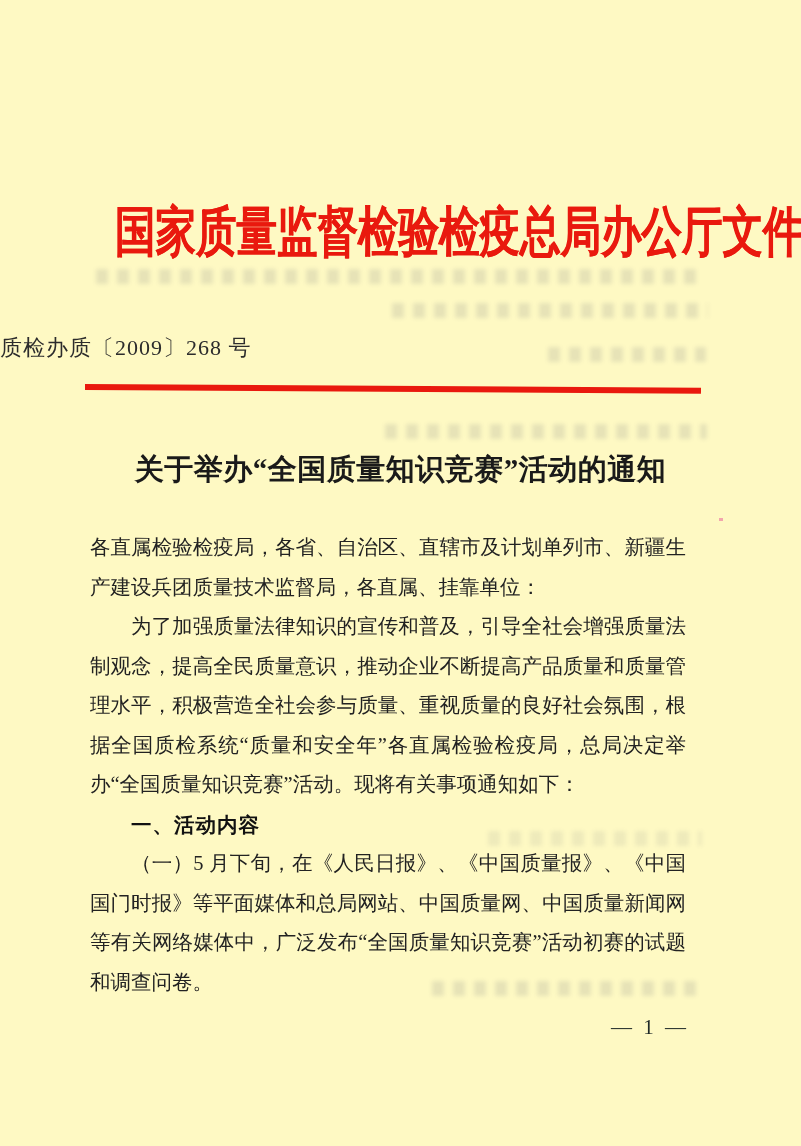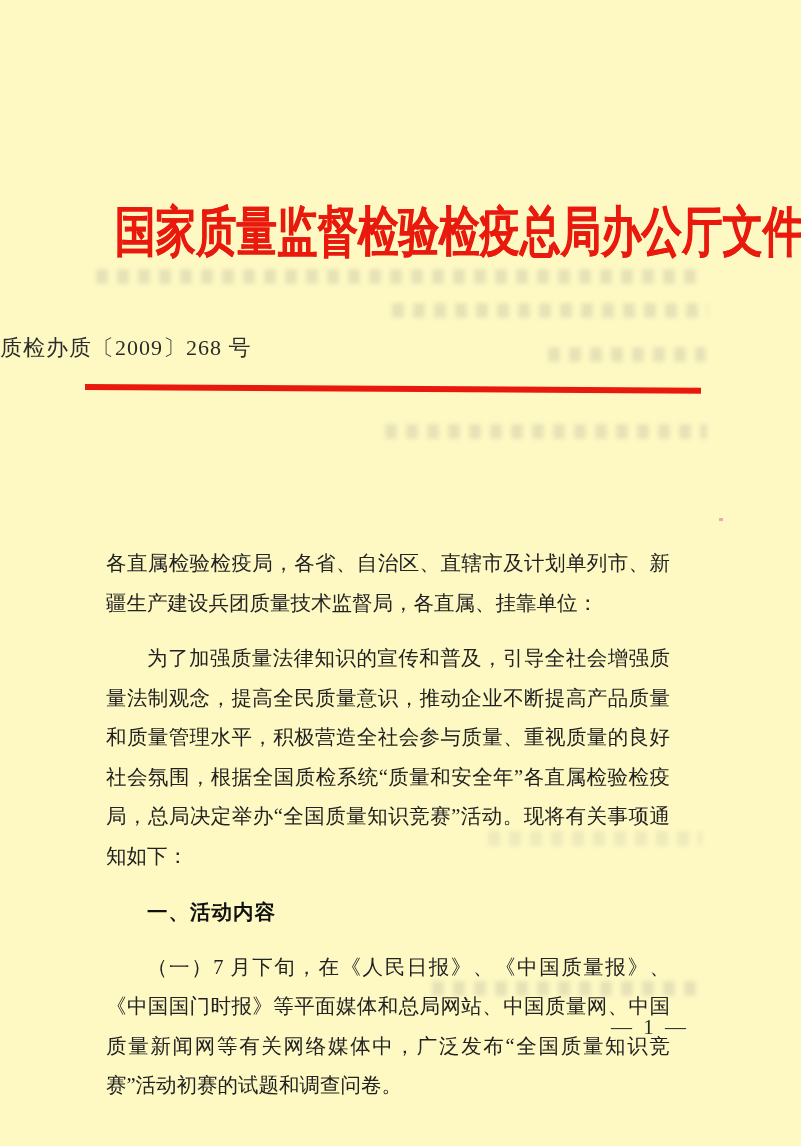--- a/index.html
+++ b/index.html
@@ -56,21 +56,21 @@
   }
   
   .body {
     position: absolute; top: 528px; left: 90px;
     width: 596px;
     font-size: 20.5px; line-height: 39.5px;
     color: #222222;
     text-align: justify;
     text-justify: inter-ideograph;
   }
-  .body p { margin: 16px; }
+  .body p { margin: 0; }
   .para { text-indent: 2em; }
   .heading {
     text-indent: 2em;
     font-weight: bold;
     color: #111111;
     font-family: "Liberation Sans", "DejaVu Sans", sans-serif;
     letter-spacing: 1px;
   }
   .page-no {
     position: absolute; top: 1012px; right: 112px;
@@ -105,26 +105,27 @@
 <div class="page">
 
   <div class="issuer-wrap">
     <span class="issuer">国家质量监督检验检疫总局办公厅文件</span>
   </div>
 
   <div class="doc-no">质检办质〔2009〕268 号</div>
 
   <div class="red-rule"></div>
 
+  <h1 class="title">关于举办“全国质量知识竞赛”活动的通知</h1>
 
   <div class="body">
     <p class="salutation">各直属检验检疫局，各省、自治区、直辖市及计划单列市、新疆生产建设兵团质量技术监督局，各直属、挂靠单位：</p>
     <p class="para">为了加强质量法律知识的宣传和普及，引导全社会增强质量法制观念，提高全民质量意识，推动企业不断提高产品质量和质量管理水平，积极营造全社会参与质量、重视质量的良好社会氛围，根据全国质检系统“质量和安全年”各直属检验检疫局，总局决定举办“全国质量知识竞赛”活动。现将有关事项通知如下：</p>
     <p class="heading">一、活动内容</p>
-    <p class="para">（一）7 月下旬，在《人民日报》、《中国质量报》、《中国国门时报》等平面媒体和总局网站、中国质量网、中国质量新闻网等有关网络媒体中，广泛发布“全国质量知识竞赛”活动初赛的试题和调查问卷。</p>
+    <p class="para">（一）5 月下旬，在《人民日报》、《中国质量报》、《中国国门时报》等平面媒体和总局网站、中国质量网、中国质量新闻网等有关网络媒体中，广泛发布“全国质量知识竞赛”活动初赛的试题和调查问卷。</p>
   </div>
 
   <div class="page-no">— 1 —</div>
 
   <div class="artifact a1"></div>
   <div class="artifact a2"></div>
   <div class="artifact a3"></div>
   <div class="artifact a4"></div>
   <div class="artifact a5"></div>
   <div class="artifact a6"></div>

